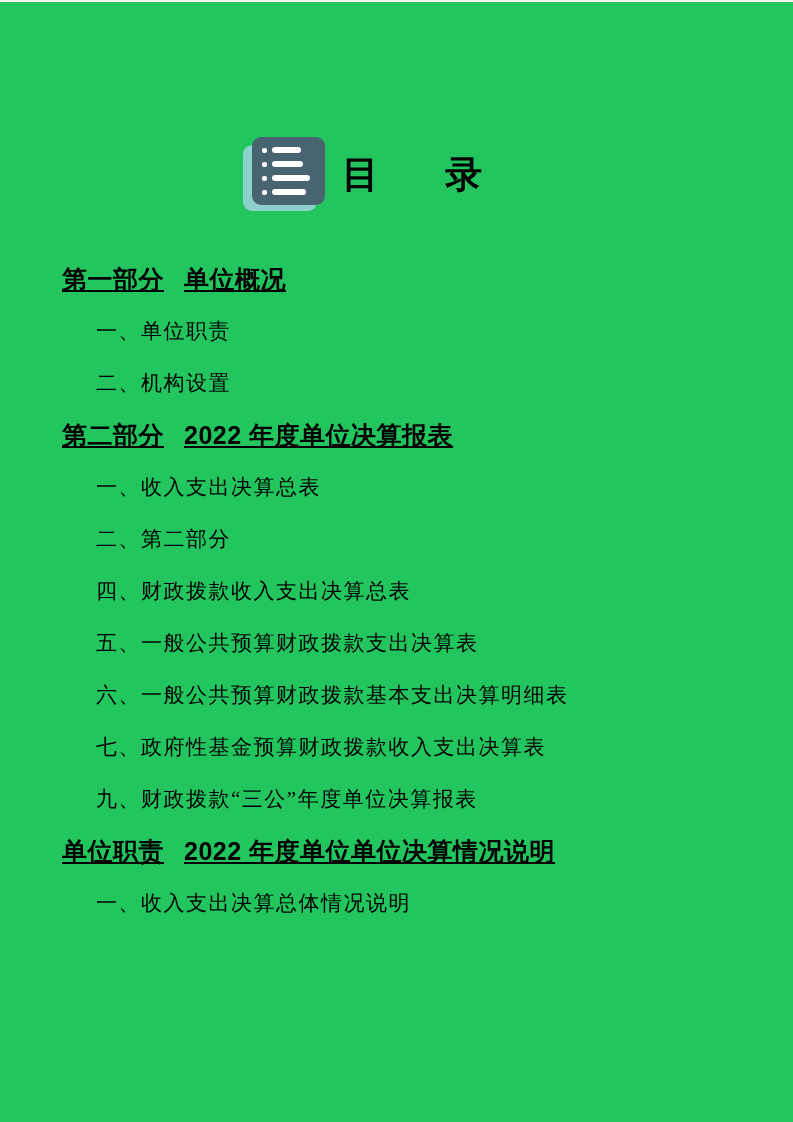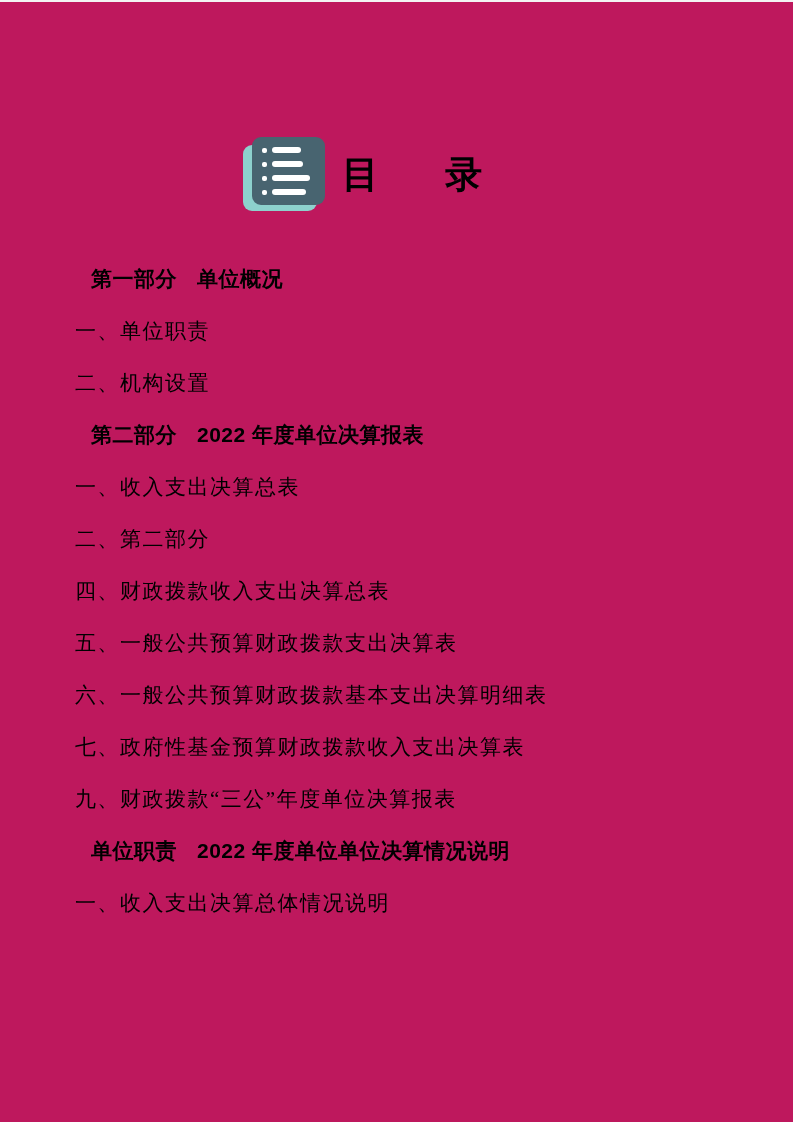--- a/index.html
+++ b/index.html
@@ -5,21 +5,21 @@
   html, body {
     margin: 0;
     padding: 0;
     background: #ffffff;
   }
   .page {
     position: relative;
     width: 793px;
     height: 1122px;
     margin: 0 auto;
-    background: #be185d;
+    background: #22c55e;
     color: #000000;
     font-family: "Liberation Serif", "DejaVu Serif", serif;
     overflow: hidden;
     border-top: 2px solid #f3f3f3;
     box-sizing: border-box;
   }
 
   
   .header {
     position: absolute;
@@ -93,29 +93,30 @@
     left: 0;
     width: 100%;
   }
   .toc .entry {
     height: 52px;
     display: flex;
     align-items: center;
     white-space: nowrap;
   }
   .toc .entry.part {
-    padding-left: 91px;
+    padding-left: 62px;
     font-family: "Liberation Sans", "DejaVu Sans", sans-serif;
     font-weight: bold;
-    font-size: 21px;
+    font-size: 25px;
     letter-spacing: 0.5px;
+    text-decoration: underline;
   }
   .toc .entry.part .part-title { margin-left: 20px; }
   .toc .entry.item {
-    padding-left: 75px;
+    padding-left: 96px;
     font-family: "Liberation Serif", "DejaVu Serif", serif;
     font-size: 21px;
     letter-spacing: 1.5px;
   }
 </style>
 </head>
 <body>
 
 <div class="page" style="--icon-front: #486470; --icon-back: #8DD1CD; --icon-line: #ffffff;">
 

